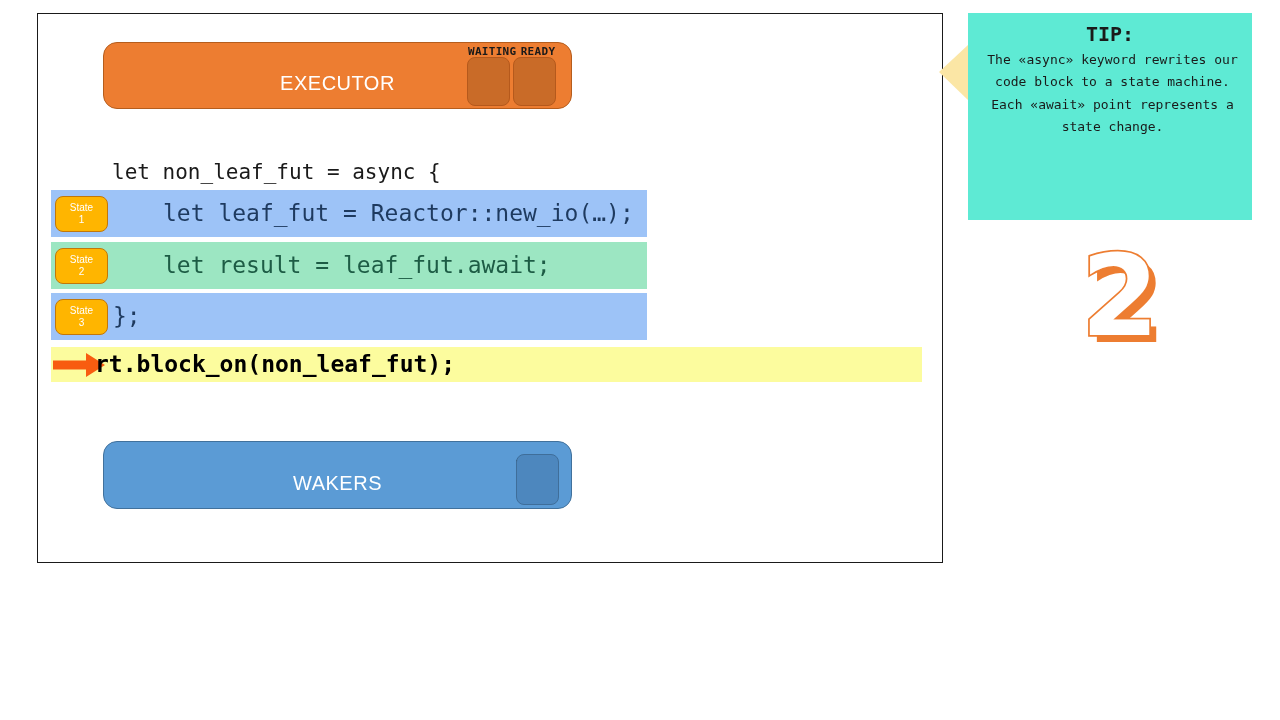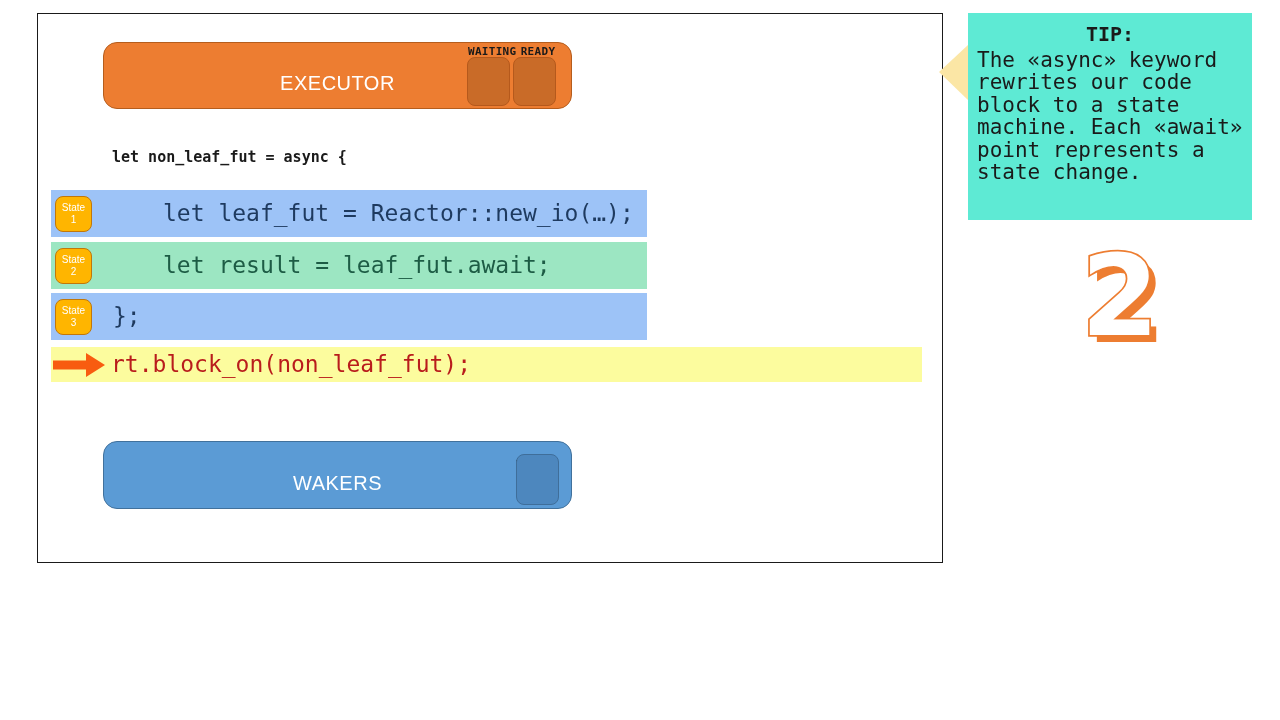--- a/index.html
+++ b/index.html
@@ -63,25 +63,24 @@
     position: absolute;
     width: 43px;
     border-radius: 8px;
   }
   .slot-orange { background: #C96B28; border: 1px solid #B5591C; }
   .slot-blue   { background: #4D87BE; border: 1px solid #3F6E9A; }
 
   
   .code-line1 {
     position: absolute;
-    left: 112px; top: 148px;
-    font-size: 15px;
+    left: 112px; top: 160px;
+    font-size: 21px;
     color: #1a1a1a;
     white-space: pre;
-    font-weight: bold;
   }
   .code-row {
     position: absolute;
     left: 51px;
     width: 596px; height: 47px;
     line-height: 47px;
     white-space: pre;
     font-size: 23px;
   }
   .row-blue  { background: #9DC3F7; color: #1E3A5F; }
@@ -89,21 +88,21 @@
   .row1 { top: 190px; }
   .row2 { top: 242px; }
   .row3 { top: 293px; }
   .row-text-indent { position: absolute; left: 112px; top: 0; }
   .row3 .row-text-indent { left: 62px; }
 
   
   .state-badge {
     position: absolute;
     left: 4px; top: 6px;
-    width: 37px; height: 36px;
+    width: 53px; height: 36px;
     background: #FFB500;
     border: 1.5px solid #C1770A;
     border-radius: 8px;
     color: #ffffff;
     font-family: "Liberation Sans", sans-serif;
     font-size: 10px;
     line-height: 12px;
     text-align: center;
     padding-top: 5px;
   }
@@ -111,24 +110,25 @@
   
   .blockon-row {
     position: absolute;
     left: 51px; top: 347px;
     width: 871px; height: 35px;
     background: #FCFC9E;
     line-height: 35px;
   }
   .blockon-text {
     position: absolute;
-    left: 60px; top: 0;
+    left: 44px; top: 0;
     font-size: 23px;
-    color: #b91c1c;
+    color: #000000;
     white-space: pre;
+    font-weight: bold;
   }
   .blockon-arrow {
     position: absolute;
     left: 2px; top: 6px;
   }
 
   
   .tip-box {
     position: absolute;
     left: 968px; top: 13px;
@@ -149,23 +149,24 @@
     width: 100%;
     text-align: center;
     font-size: 20px;
     font-weight: bold;
     color: #1a1a1a;
   }
   .tip-body {
     position: absolute;
     left: 9px; top: 36px;
     width: 271px;
-    font-size: 21px;
+    font-size: 13px;
     line-height: 22.4px;
     color: #1a1a1a;
+    text-align: center;
   }
 
   
   .step-number {
     position: absolute;
     left: 1040px; top: 225px;
     width: 160px; height: 140px;
   }
 </style>
 </head>

